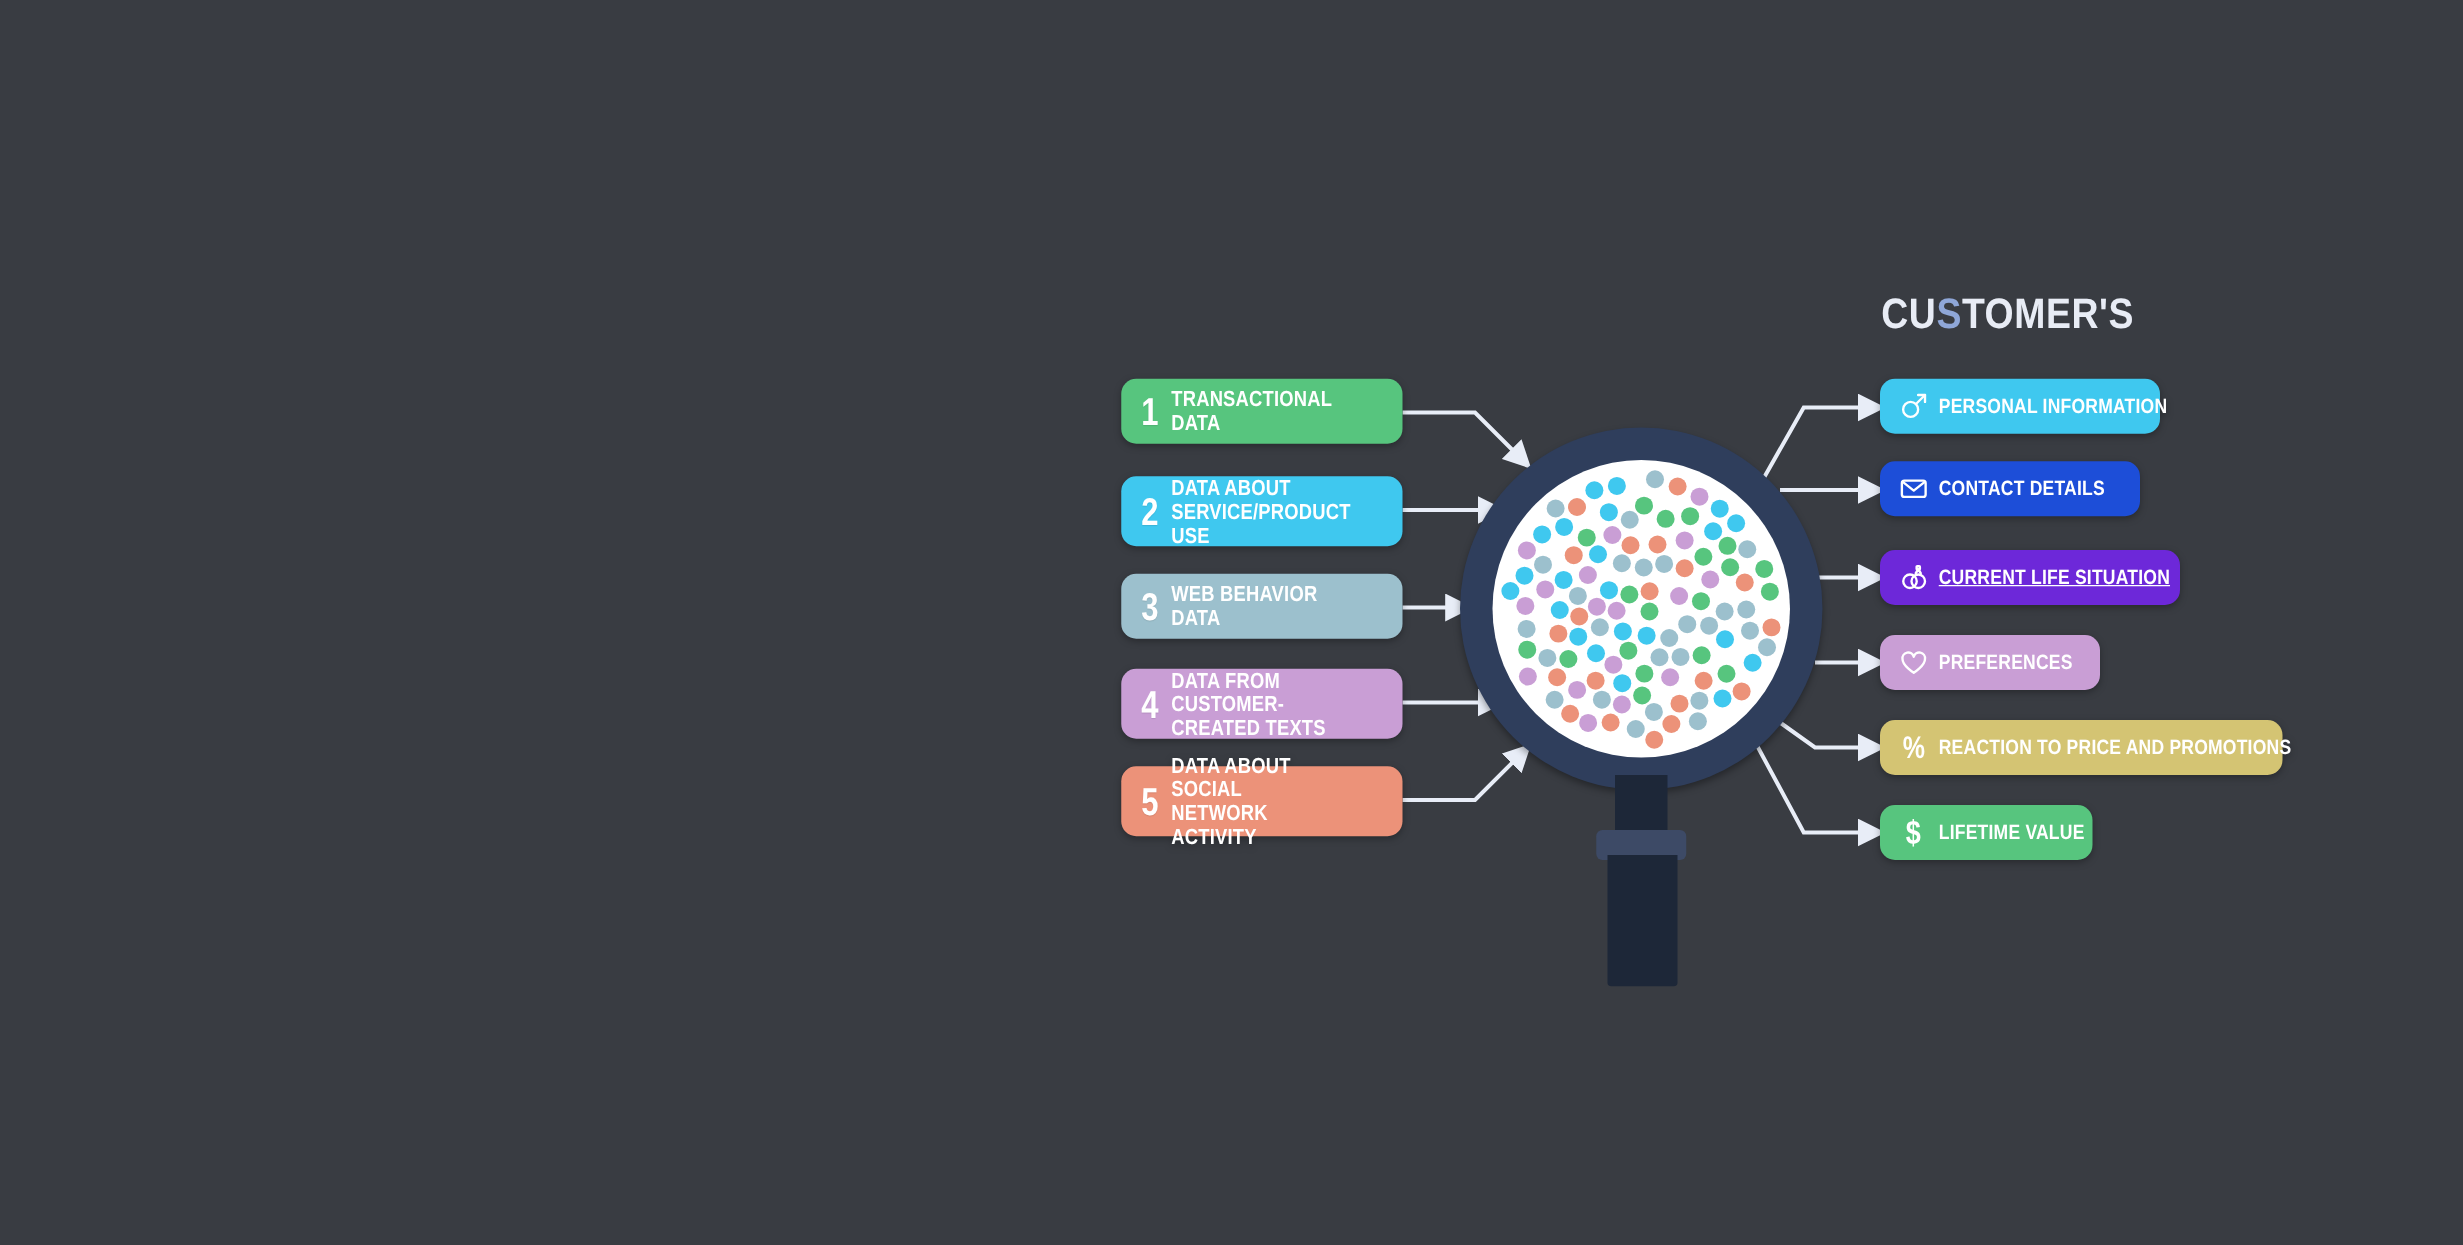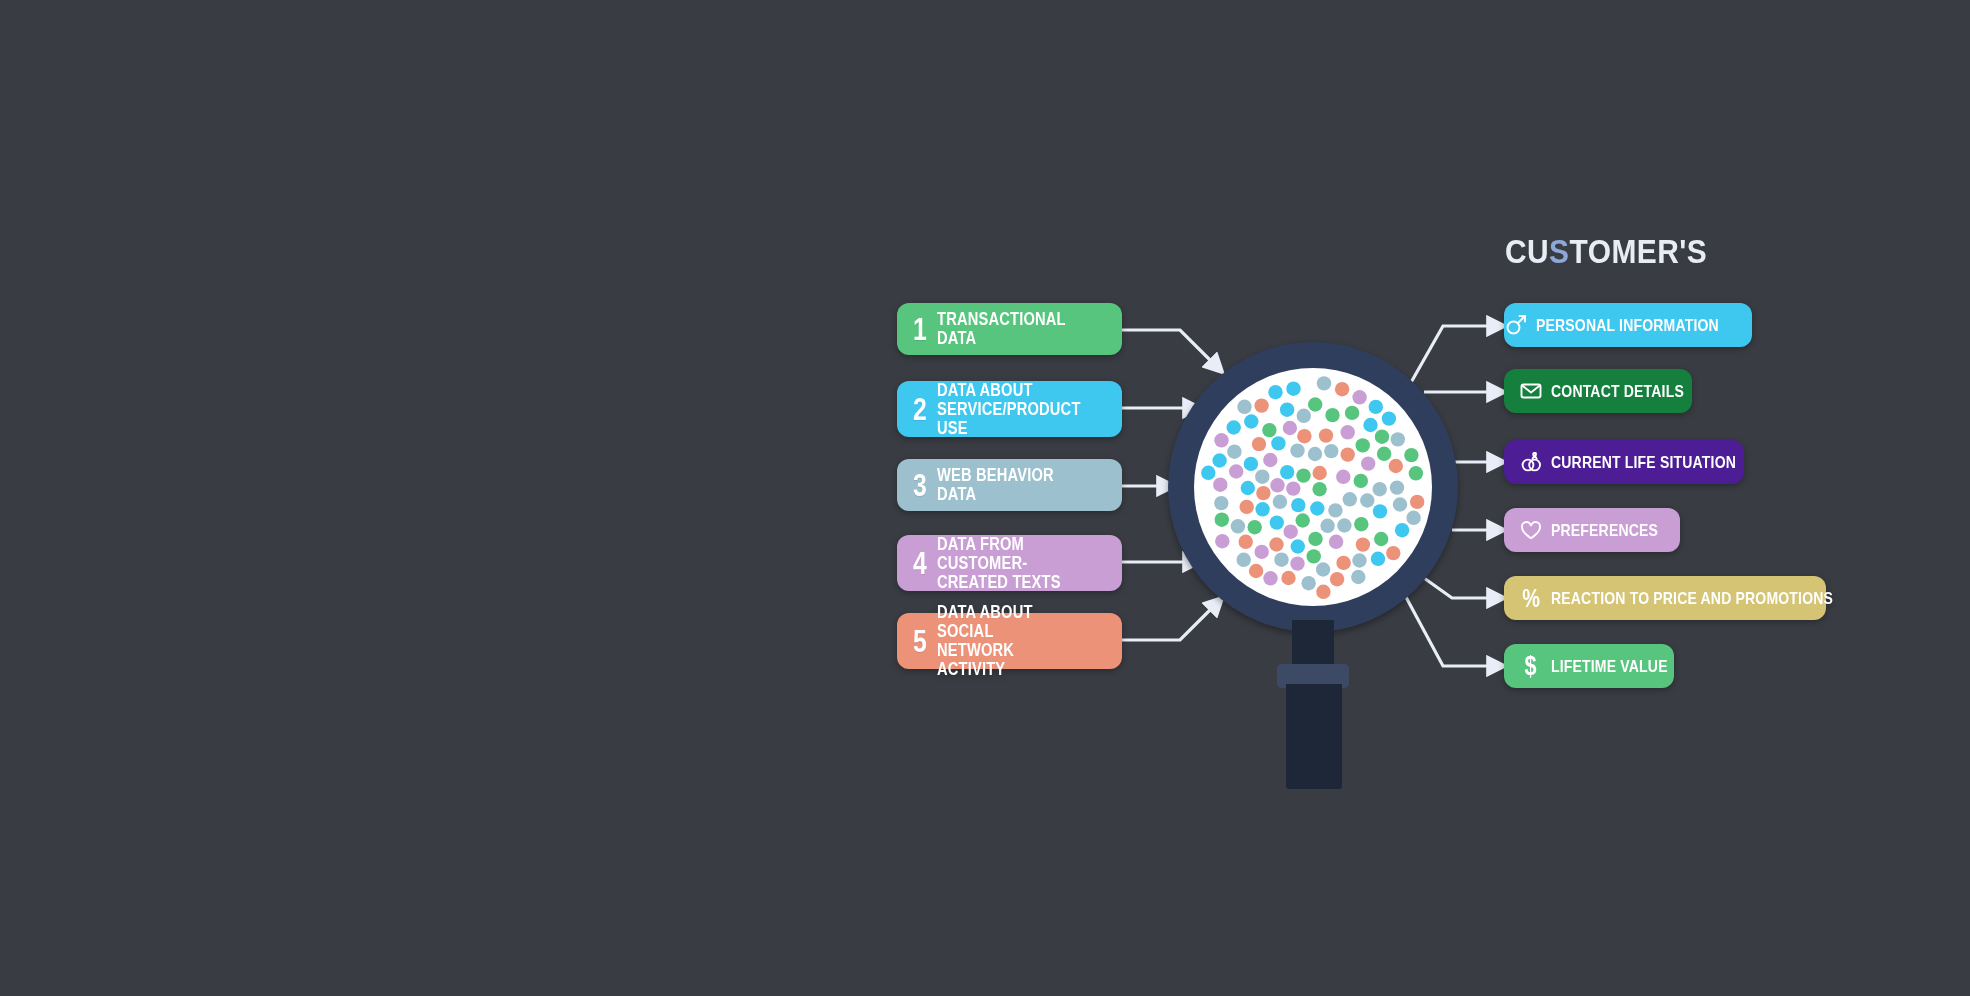--- a/index.html
+++ b/index.html
@@ -287,40 +287,40 @@
         <div class="in-text">DATA FROM CUSTOMER-
 CREATED TEXTS</div>
       </div>
       <div class="pill in-pill two-line" style="left: 897px; top: 613px; width: 225px; background: rgb(236, 146, 121);">
         <div class="in-num">5</div>
         <div class="in-text">DATA ABOUT SOCIAL
 NETWORK ACTIVITY</div>
       </div>
     </div>
   <div id="outputs">
-      <div class="pill out-pill" style="left: 1504px; top: 303px; width: 248px; background: rgb(63, 200, 239); justify-content: center;">
+      <div class="pill out-pill" style="left: 1504px; top: 303px; width: 224px; background: rgb(63, 200, 239);">
         <div class="out-ico">
           <svg viewBox="0 0 24 24" width="24" height="24" fill="none" stroke="#ffffff" stroke-width="1.9" stroke-linecap="round" stroke-linejoin="round">
             <circle cx="9.5" cy="14.5" r="6"></circle>
             <line x1="14" y1="10" x2="21" y2="3"></line>
             <polyline points="15.5,3 21,3 21,8.5"></polyline>
           </svg>
         </div>
         <div class="out-text">PERSONAL INFORMATION</div>
       </div>
-      <div class="pill out-pill" style="left: 1504px; top: 369px; width: 188px; background: #15803d;">
+      <div class="pill out-pill" style="left: 1504px; top: 369px; width: 208px; background: #1d4ed8;">
         <div class="out-ico">
           <svg viewBox="0 0 24 24" width="24" height="24" fill="none" stroke="#ffffff" stroke-width="1.9" stroke-linecap="round" stroke-linejoin="round">
             <rect x="2.5" y="5.5" width="19" height="13" rx="2"></rect>
             <polyline points="3.2,6.5 12,13.5 20.8,6.5"></polyline>
           </svg>
         </div>
         <div class="out-text">CONTACT DETAILS</div>
       </div>
-      <div class="pill out-pill" style="left: 1504px; top: 440px; width: 240px; background: #4c1d95;">
+      <div class="pill out-pill" style="left: 1504px; top: 440px; width: 240px; background: #6d28d9; text-decoration: underline;">
         <div class="out-ico">
           <svg viewBox="0 0 24 24" width="24" height="24" fill="none" stroke="#ffffff" stroke-width="1.9" stroke-linecap="round" stroke-linejoin="round">
             <circle cx="9" cy="15" r="5.4"></circle>
             <circle cx="15.6" cy="15" r="5.4"></circle>
             <polyline points="13.6,8.6 15.6,5.4 17.6,8.6"></polyline>
             <rect x="14.3" y="3" width="2.6" height="2.6" rx="0.5"></rect>
           </svg>
         </div>
         <div class="out-text">CURRENT LIFE SITUATION</div>
       </div>

